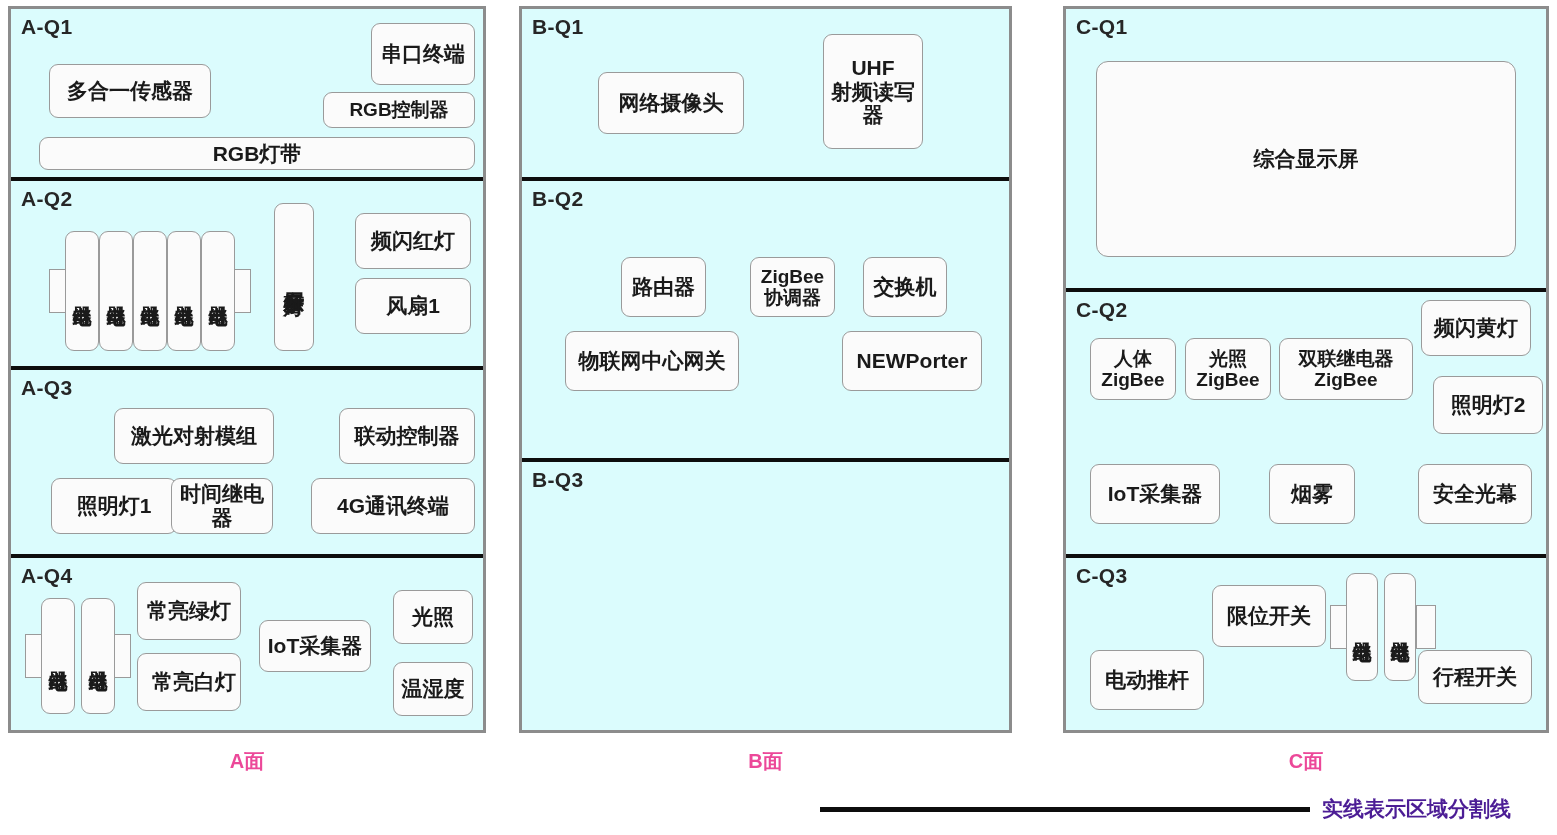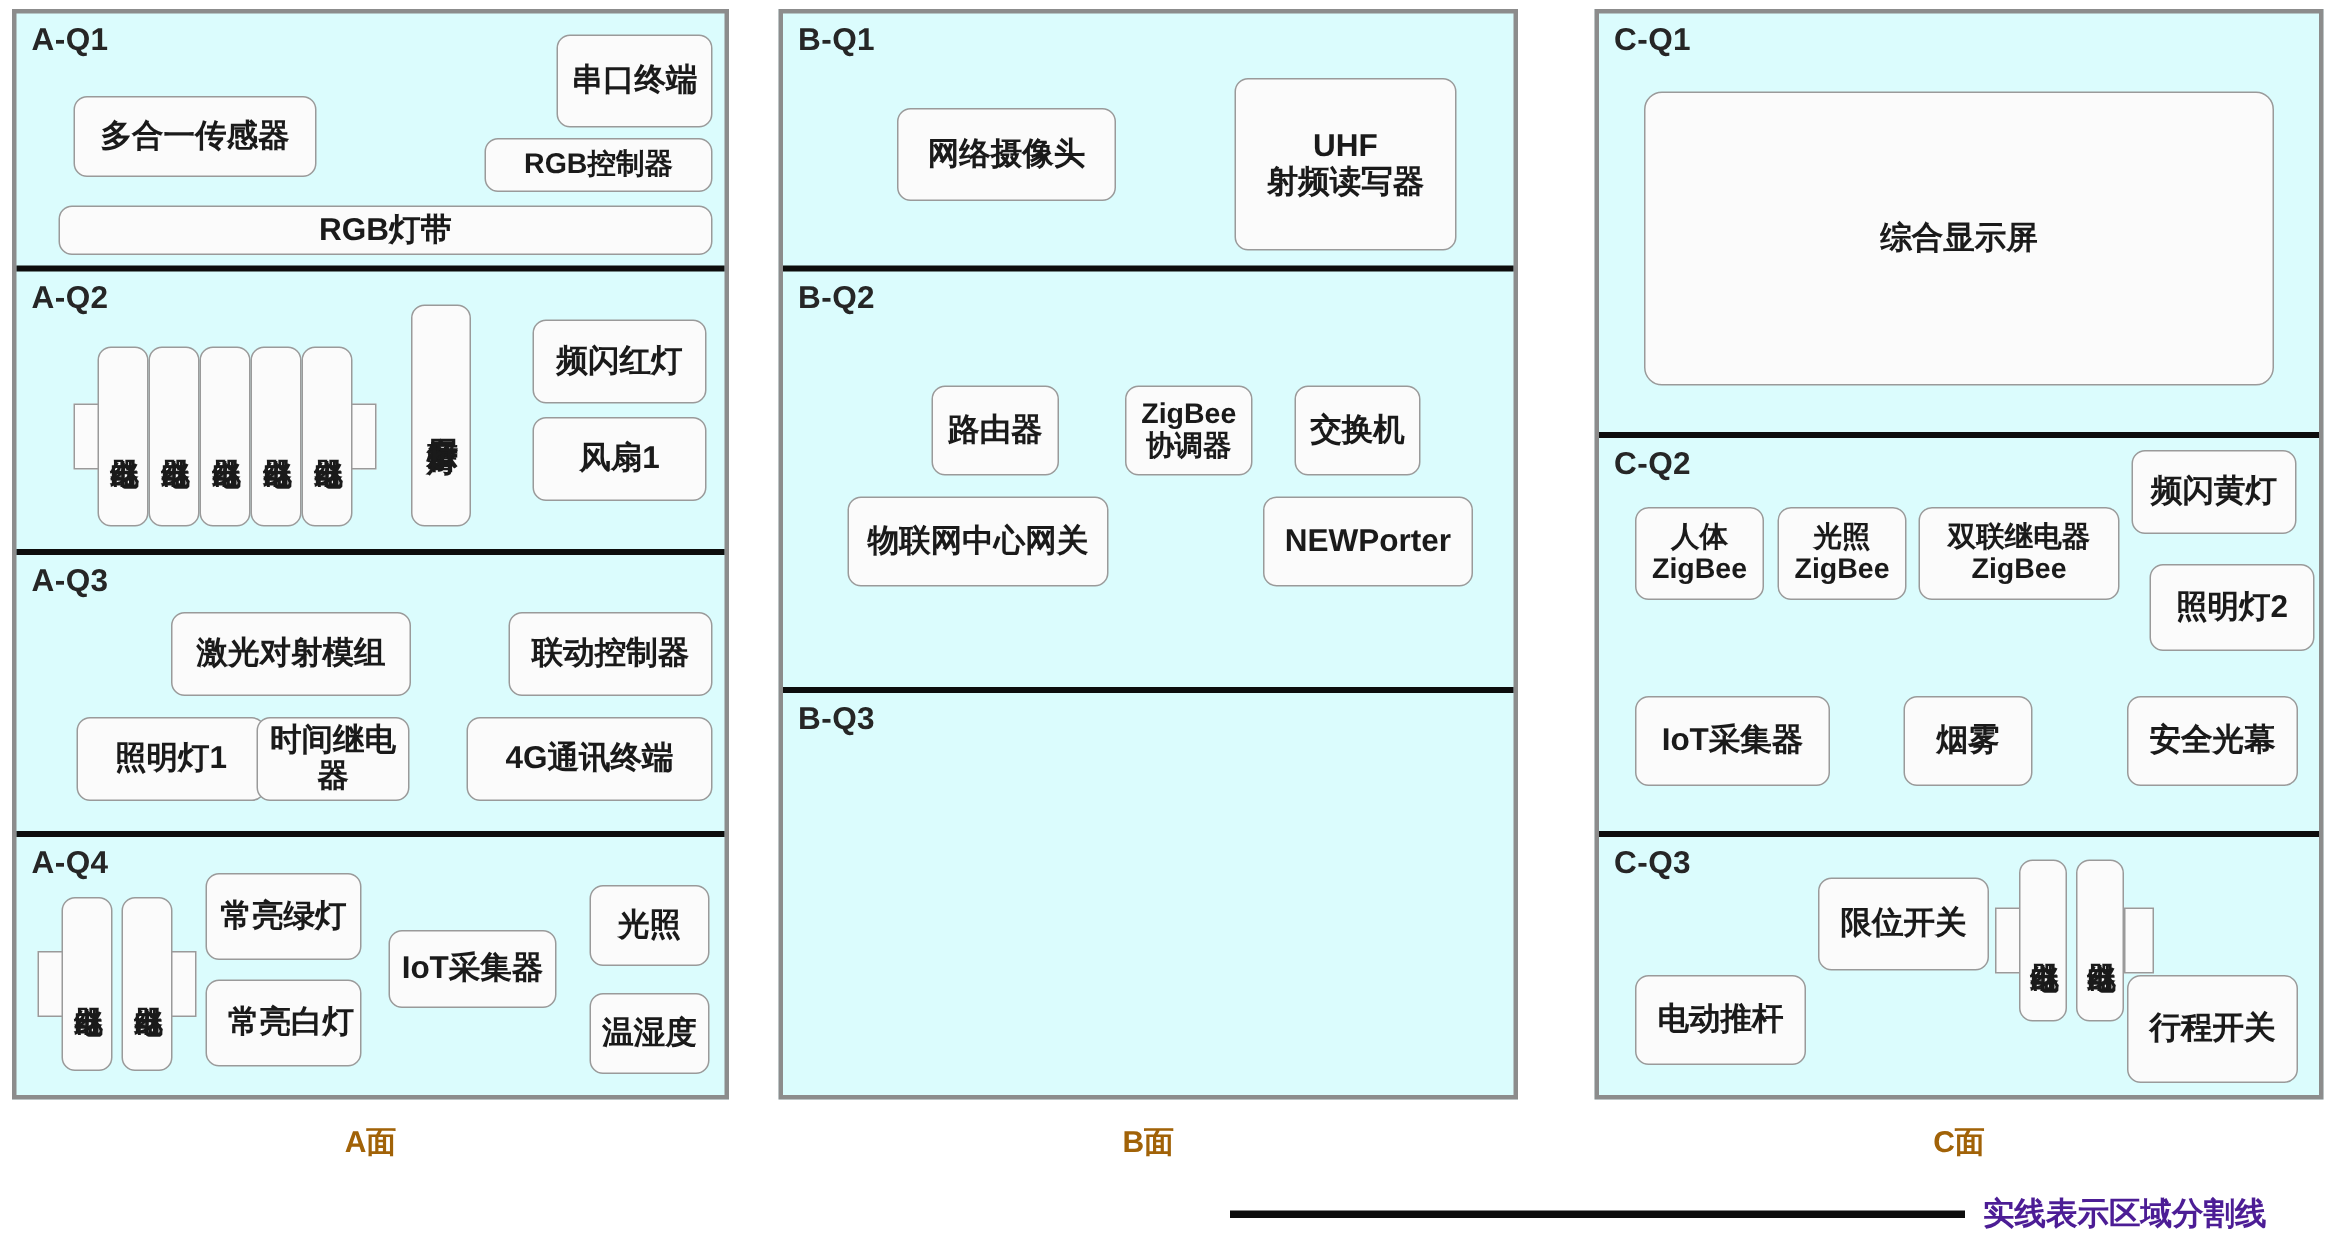--- a/index.html
+++ b/index.html
@@ -98,21 +98,21 @@
     background: #fbfbfb;
     border: 1.6px solid #9a9a9a;
     box-sizing: border-box;
   }
 
   
   .face-caption {
     position: absolute;
     font-size: 20px;
     font-weight: bold;
-    color: #a16207;
+    color: #ec4899;
     text-align: center;
   }
 
   
   #legend {
     position: absolute;
     left: 820px;
     top: 795px;
     display: flex;
     align-items: center;
@@ -186,21 +186,21 @@
     <div class="dev" style="left:382px; top:32px; width:80px; height:54px;">光照</div>
     <div class="dev" style="left:382px; top:104px; width:80px; height:54px;">温湿度</div>
   </div>
 </div>
 
 <div class="panel" id="panel-B">
 
   <div class="quad" style="top:0; height:168px;">
     <div class="quad-label">B-Q1</div>
     <div class="dev" style="left:76px; top:63px; width:146px; height:62px;">网络摄像头</div>
-    <div class="dev" style="left:301px; top:43px; width:148px; height:115px; white-space:pre-line;">UHF
+    <div class="dev" style="left:301px; top:25px; width:100px; height:115px; white-space:pre-line;">UHF
 射频读写器</div>
   </div>
 
   <div class="quad divided" style="top:168px; height:281px;">
     <div class="quad-label">B-Q2</div>
     <div class="dev" style="left:99px; top:76px; width:85px; height:60px;">路由器</div>
     <div class="dev small" style="left:228px; top:76px; width:85px; height:60px; white-space:pre-line;">ZigBee
 协调器</div>
     <div class="dev" style="left:341px; top:76px; width:84px; height:60px;">交换机</div>
     <div class="dev" style="left:43px; top:150px; width:174px; height:60px;">物联网中心网关</div>
@@ -239,21 +239,21 @@
     <div class="dev" style="left:146px; top:27px; width:114px; height:62px;">限位开关</div>
 
     <div class="relay-group" style="left:264px; top:15px; width:106px; height:108px;">
       <div class="relay-tab" style="left:0px; top:32px; width:20px; height:44px;"></div>
       <div class="relay-tab" style="left:86px; top:32px; width:20px; height:44px;"></div>
       <div class="relay-chip" style="left:16px; width:32px; height:108px;">继电器</div>
       <div class="relay-chip" style="left:54px; width:32px; height:108px;">继电器</div>
     </div>
 
     <div class="dev" style="left:24px; top:92px; width:114px; height:60px;">电动推杆</div>
-    <div class="dev" style="left:352px; top:92px; width:114px; height:72px;text-align:center;">行程开关</div>
+    <div class="dev" style="left:352px; top:92px; width:114px; height:54px;text-align:center;">行程开关</div>
   </div>
 </div>
 
 <div class="face-caption" style="left:8px; top:748px; width:478px;">A面</div>
 <div class="face-caption" style="left:519px; top:748px; width:493px;">B面</div>
 <div class="face-caption" style="left:1063px; top:748px; width:486px;">C面</div>
 
 <div id="legend">
   <div class="legend-line"></div>
   <div class="legend-text">实线表示区域分割线</div>

